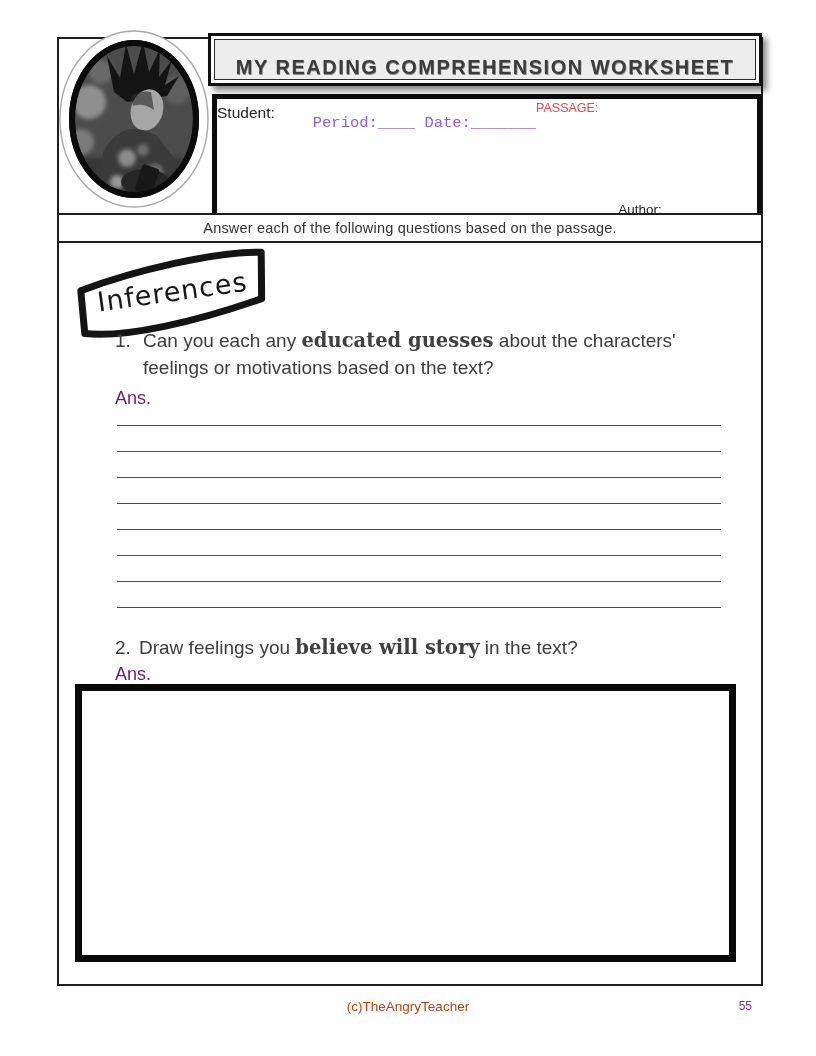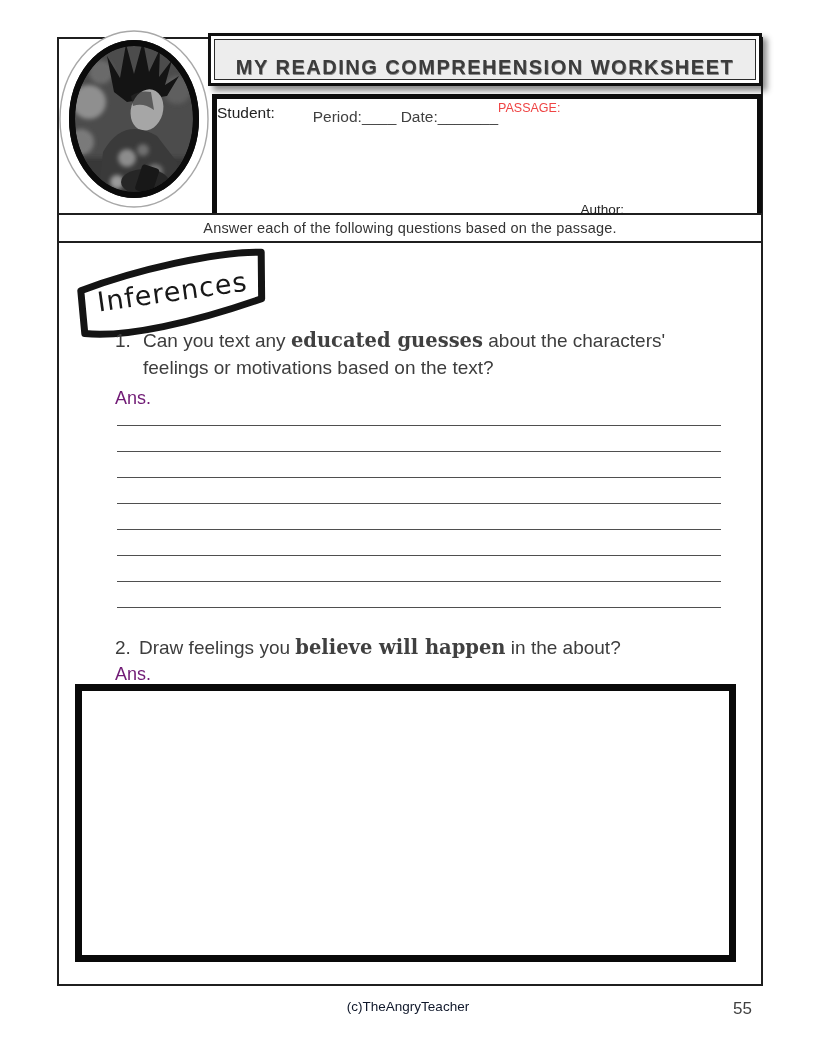--- a/index.html
+++ b/index.html
@@ -23,21 +23,21 @@
   .title-inner { width: 100%; height: 100%; background: #ededed; border: 1px solid #2a2a2a;
                  display: flex; align-items: flex-end; justify-content: center; }
   .title-text { font-weight: bold; font-size: 20px; letter-spacing: 1.5px; color: #3c3c3c;
                 text-shadow: 0.6px 0.6px 0 #8a8a8a; white-space: nowrap; }
 
   
   .student-box { position: absolute; left: 212px; top: 94px; width: 550px; height: 128px;
                  border: 5px solid #0c0c0c; background: #fff; display: flex; flex-direction: row; }
   .sb-student { margin-top: 5px; font-size: 15.5px; text-align: center; color: #222; }
   .sb-line1 { border-bottom: 1.6px solid #2c2c2c; margin: 13px 24px 0 14px; }
-  .sb-period { text-align: center; font-size: 15.5px; margin-top: 9px; color: #404040; }
+  .sb-period { text-align: center; font-size: 15.5px; margin-top: 15px; color: #8b5cf6; font-family: Liberation Mono, monospace; }
   .sb-passage { text-align: left; font-size: 12.5px; margin-top: 2px; color: #ef4444; }
   .sb-line2 { border-bottom: 1.6px solid #2c2c2c; margin: 15px 8px 0 4px; }
   .sb-author { display: flex; align-items: flex-end; font-size: 13.5px; margin: 3px 28px 0 8px; color: #222; text-align: right; }
   .sb-author .fill { flex: 1; border-bottom: 1.5px solid #2c2c2c; margin-left: 5px; height: 12px; }
 
   
   .instruction-bar { position: absolute; left: 57px; top: 213px; width: 706px; height: 30px;
                      border: 2px solid #1f1f1f; background: #fff;
                      display: flex; align-items: center; justify-content: center; }
   .instruction-text { font-size: 14.5px; color: #333; letter-spacing: 0.2px; }
@@ -66,22 +66,22 @@
   
   .answer-lines { position: absolute; left: 117px; top: 400px; width: 604px; }
   .answer-line { height: 26px; border-bottom: 1.6px solid #4f4f4f; }
 
   
   .drawing-box { position: absolute; left: 75px; top: 684px; width: 661px; height: 278px;
                  border: 7px solid #090909; background: #fff; }
 
   
   .footer-copy { position: absolute; left: 0; top: 999px; width: 816px; text-align: center;
-                 font-size: 13.5px; color: #0f172a; }
-  .footer-num { position: absolute; right: 64px; top: 999px; font-size: 17px; color: #404040; margin-left: 32px; }
+                 font-size: 13.5px; color: #c2410c; }
+  .footer-num { position: absolute; right: 64px; top: 999px; font-size: 12px; color: #6d28d9; margin-left: 32px; }
 </style>
 </head>
 <body>
 
 <div class="sheet">
 
   <div class="page-border"></div>
 
   <div class="photo-wrap">
     <svg width="150" height="178" viewBox="0 0 150 178">
@@ -146,40 +146,40 @@
   <div class="badge">
     <svg width="205" height="82" viewBox="0 0 205 82">
       <path d="M12,26 C70,13 150,6 196,13 L190,59 C120,73 50,79 10,69 Z" fill="#ffffff" stroke="#141414" stroke-width="7" stroke-linejoin="round"></path>
     </svg>
     <div class="badge-label">Inferences</div>
   </div>
 
   <div class="question q1">
     <div class="qline">
       <span class="qnum">1.</span>
-      <span class="qtext"><span>Can you text any </span><span class="qbold">educated guesses</span><span> about the characters' feelings or motivations based on the text?</span></span>
+      <span class="qtext"><span>Can you each any </span><span class="qbold">educated guesses</span><span> about the characters' feelings or motivations based on the text?</span></span>
     </div>
     <div class="ans">Ans.</div>
   </div>
 
   <div class="answer-lines">
       <div class="answer-line"></div>
       <div class="answer-line"></div>
       <div class="answer-line"></div>
       <div class="answer-line"></div>
       <div class="answer-line"></div>
       <div class="answer-line"></div>
       <div class="answer-line"></div>
       <div class="answer-line"></div>
     </div>
 
   <div class="question q2">
     <div class="qline">
       <span class="qnum">2.</span>
-      <span class="qtext"><span>Draw feelings you </span><span class="qbold">believe will happen</span><span> in the about?</span></span>
+      <span class="qtext"><span>Draw feelings you </span><span class="qbold">believe will story</span><span> in the text?</span></span>
     </div>
     <div class="ans">Ans.</div>
   </div>
 
   <div class="drawing-box"></div>
 
   <div class="footer-copy">(c)TheAngryTeacher</div>
   <div class="footer-num">55</div>
 
 </div>

